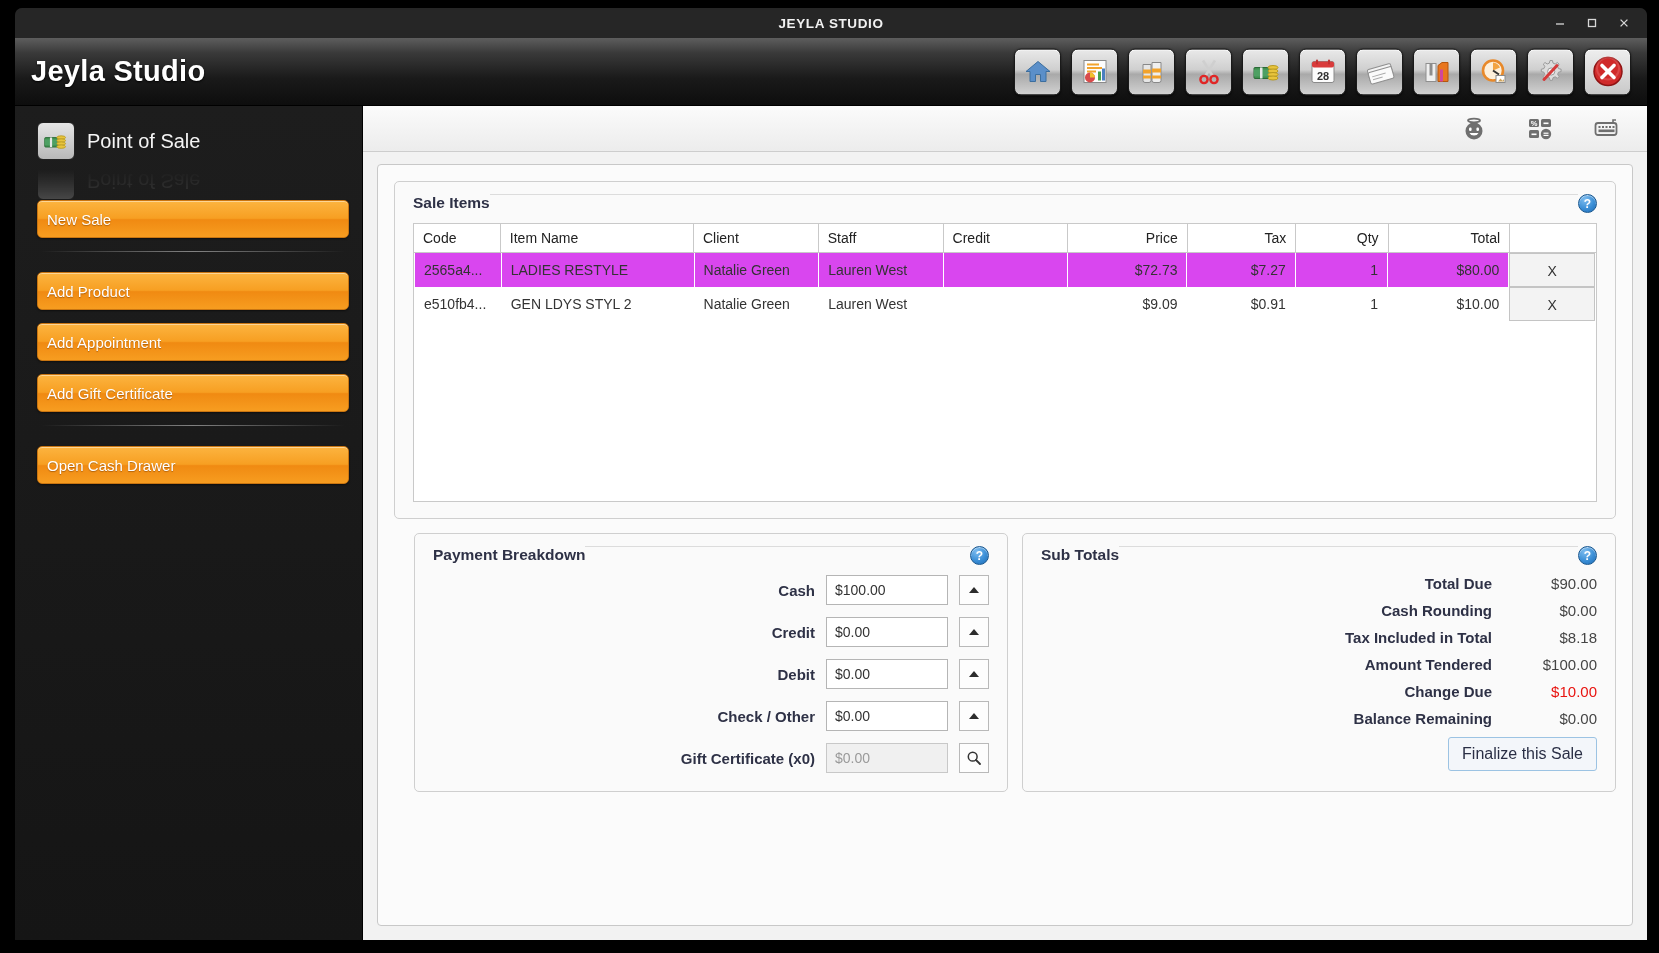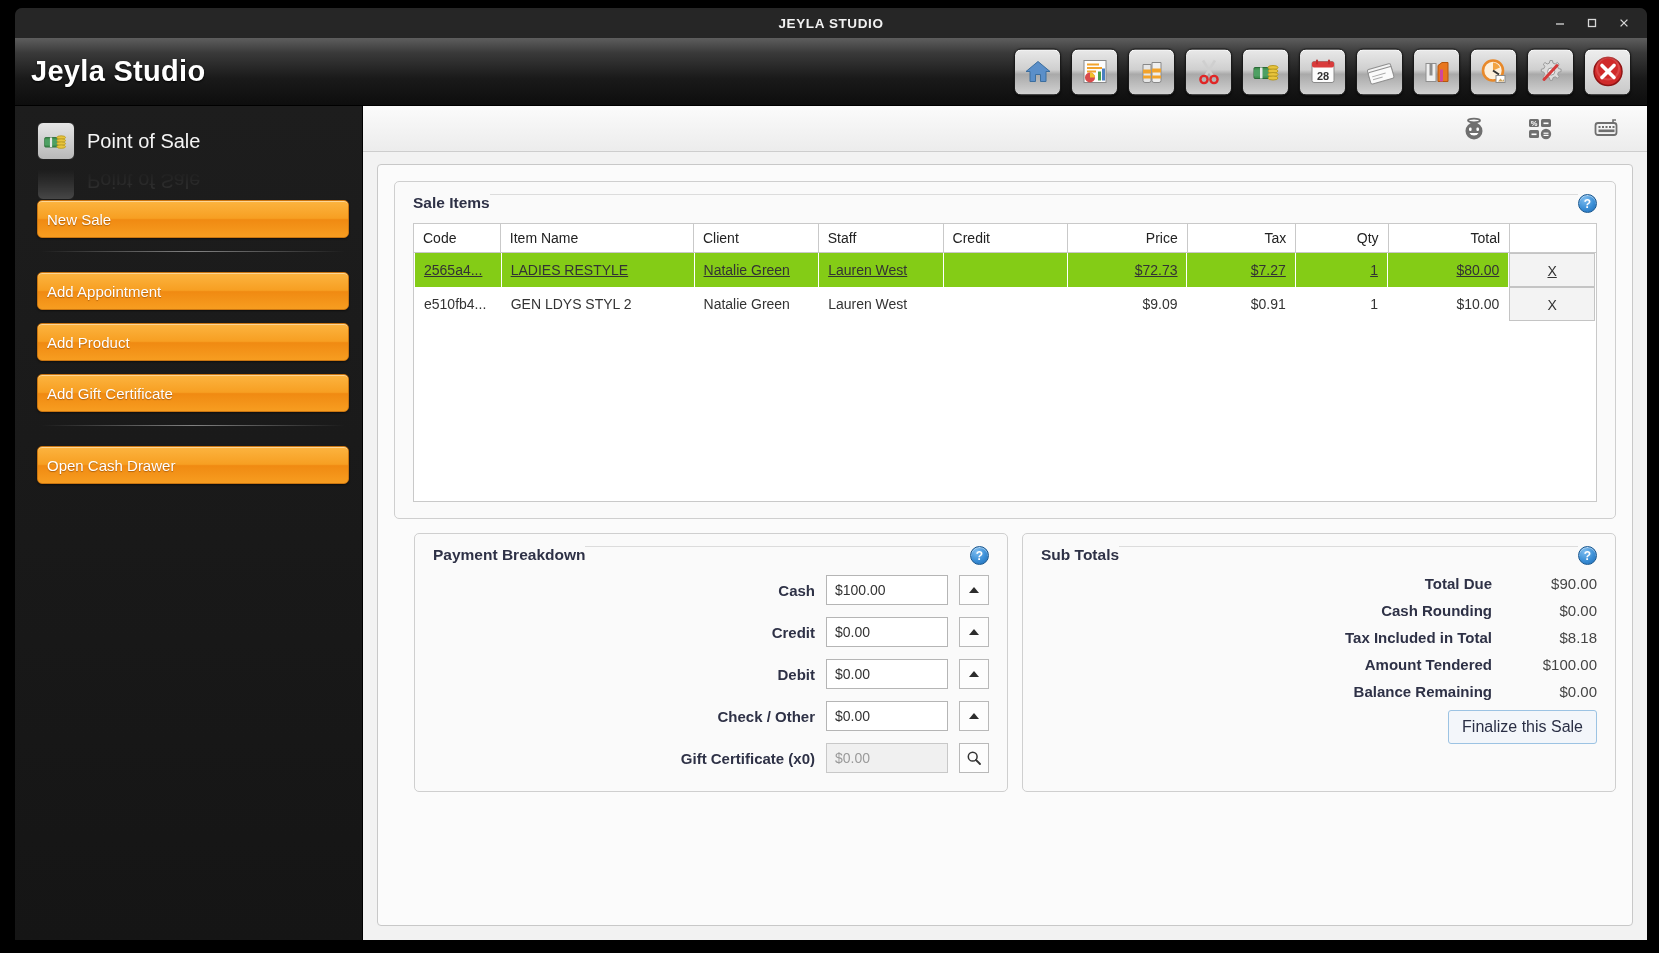--- a/index.html
+++ b/index.html
@@ -174,21 +174,21 @@
     border:1px solid #c9c9c9;
     background:#ffffff;
   }
   table.items th.num { text-align:right; }
   table.items td {
     font-size:14px; color:#333; padding:7px 9px;
     border-left:1px solid transparent; border-right:1px solid transparent;
     white-space:nowrap; overflow:hidden; text-overflow:ellipsis;
   }
   table.items td.num { text-align:right; }
-  table.items tr.alt td { background:#84cc16;text-decoration:underline; }
+  table.items tr.alt td { background:#d946ef; }
   table.items tr td.del-cell { padding:0; text-align:center; width:80px; }
   .del-btn {
     display:block; width:100%; height:34px; line-height:34px;
     background:#f3f3f3; border:1px solid #c4c4c4;
     font-size:14px; color:#333; cursor:pointer;
   }
   .items-body-fill { height:180px; background:#fff; border:1px solid #c9c9c9; border-top:none; }
   .items-wrap { border:1px solid #c9c9c9; border-top:none; }
 
   
@@ -397,24 +397,24 @@
           <div class="pos-icon"></div>
           <div class="pos-title">Point of Sale</div>
         </div>
 
         <div class="side-list">
           <div class="side-btn">
             <span>New Sale</span>
           </div>
           <div class="side-sep"></div>
           <div class="side-btn">
+            <span>Add Product</span>
+          </div>
+          <div class="side-btn">
             <span>Add Appointment</span>
-          </div>
-          <div class="side-btn">
-            <span>Add Product</span>
           </div>
           <div class="side-btn">
             <span>Add Gift Certificate</span>
           </div>
           <div class="side-sep"></div>
           <div class="side-btn">
             <span>Open Cash Drawer</span>
           </div>
         </div>
       </div>
@@ -624,20 +624,24 @@
                 </div>
                 <div class="total-row">
                   <span class="total-label">Tax Included in Total</span>
                   <span class="total-value">$8.18</span>
                 </div>
                 <div class="total-row">
                   <span class="total-label">Amount Tendered</span>
                   <span class="total-value">$100.00</span>
                 </div>
                 <div class="total-row">
+                  <span class="total-label">Change Due</span>
+                  <span class="total-value danger">$10.00</span>
+                </div>
+                <div class="total-row">
                   <span class="total-label">Balance Remaining</span>
                   <span class="total-value">$0.00</span>
                 </div>
 
                 <div class="finalize-wrap">
                   <button class="finalize-btn">Finalize this Sale</button>
                 </div>
               </div>
 
             </div>

